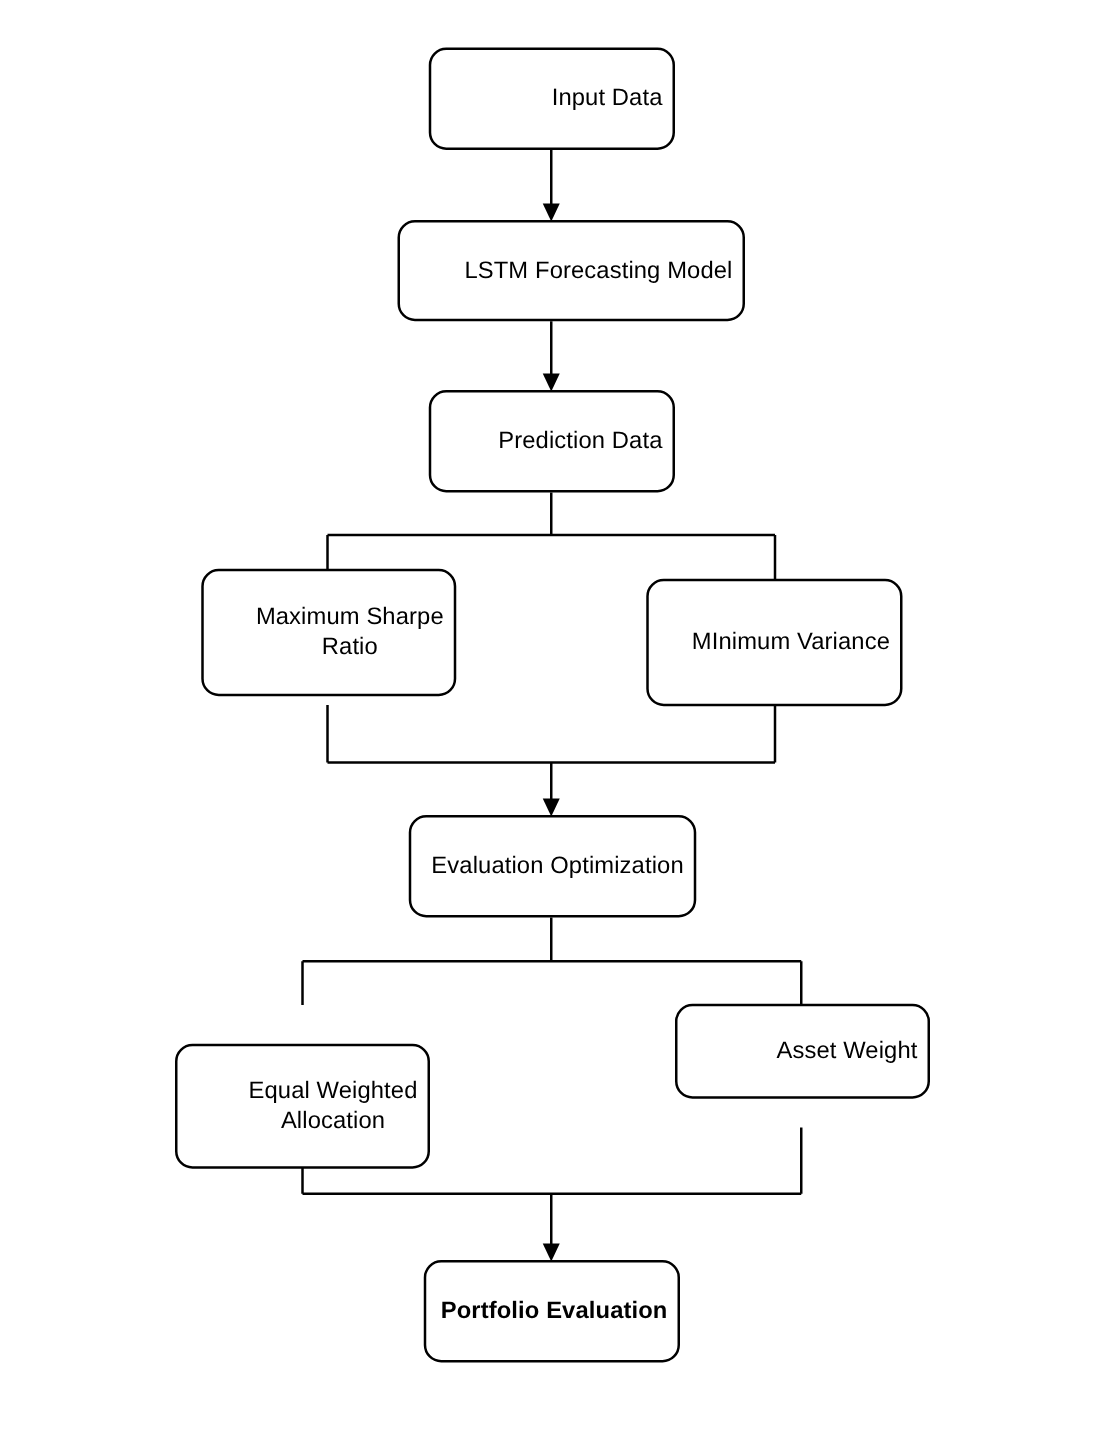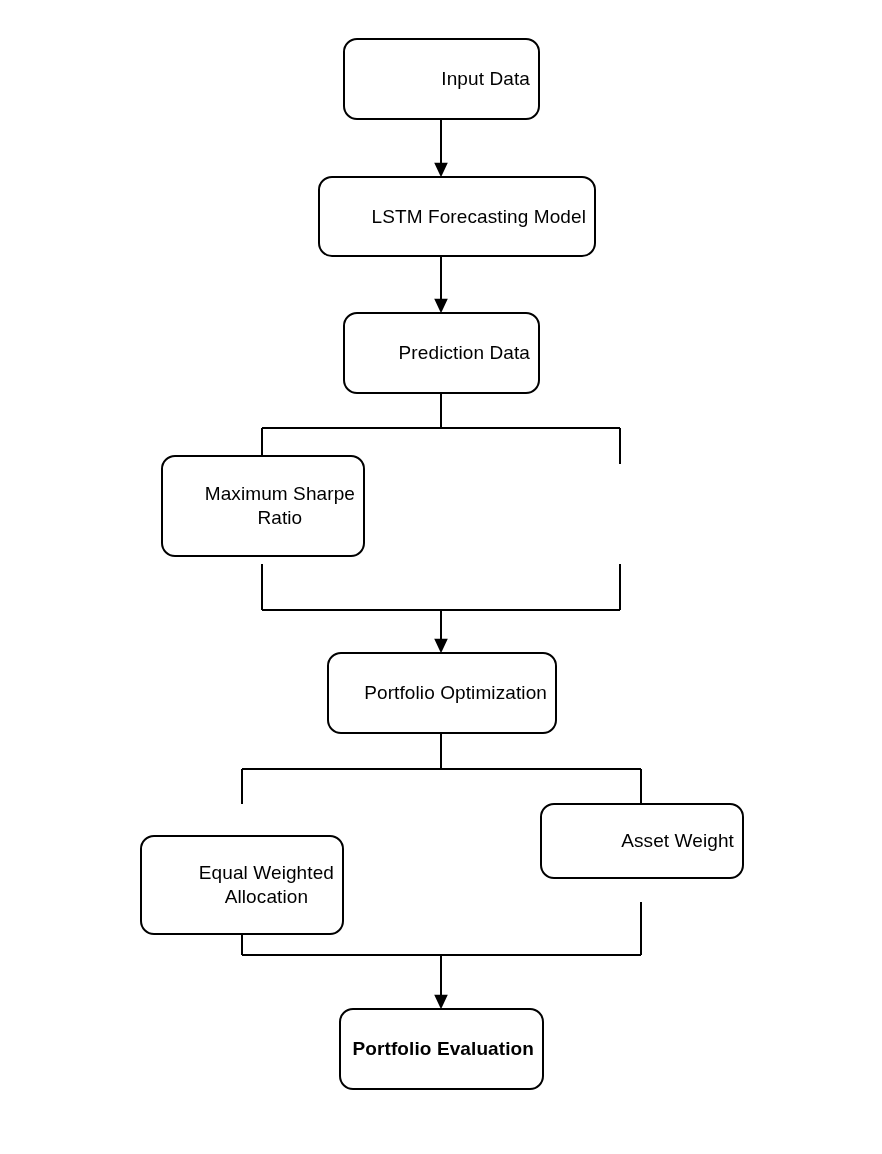--- a/index.html
+++ b/index.html
@@ -99,23 +99,26 @@
 
   <div class="node" style="left:343px; top:312px; width:197px; height:82px;">
     <span class="node-label">Prediction Data</span>
   </div>
 
   <div class="node" style="left:161px; top:435px; width:204px; height:102px;margin-top:20px;">
     <span class="node-label">Maximum Sharpe
 Ratio</span>
   </div>
 
+  <div class="node" style="left:517px; top:463px; width:205px; height:102px;">
+    <span class="node-label">MInimum Variance</span>
+  </div>
 
   <div class="node" style="left:327px; top:652px; width:230px; height:82px;">
-    <span class="node-label">Portfolio Optimization</span>
+    <span class="node-label">Evaluation Optimization</span>
   </div>
 
   <div class="node" style="left:140px; top:803px; width:204px; height:100px;margin-top:32px;">
     <span class="node-label">Equal Weighted
 Allocation</span>
   </div>
 
   <div class="node" style="left:540px; top:803px; width:204px; height:76px;">
     <span class="node-label">Asset Weight</span>
   </div>

